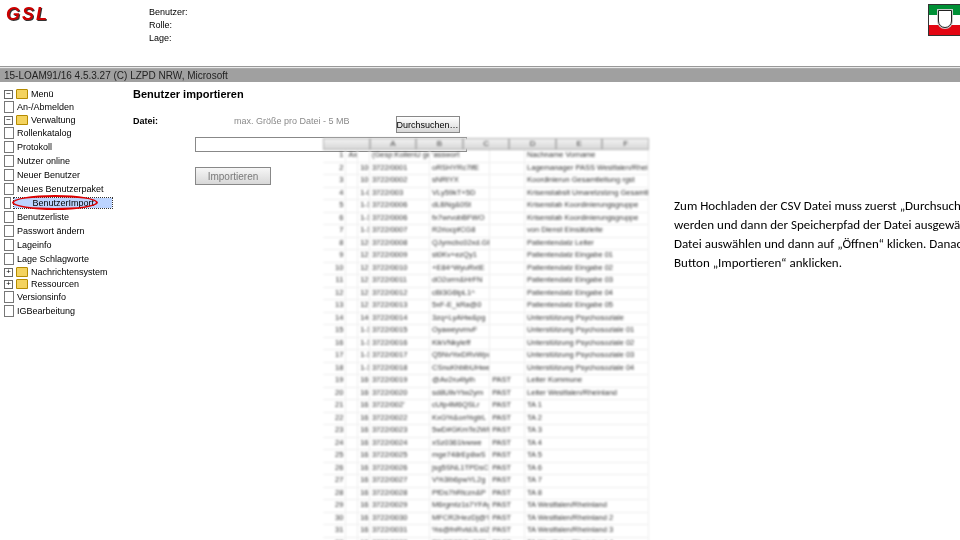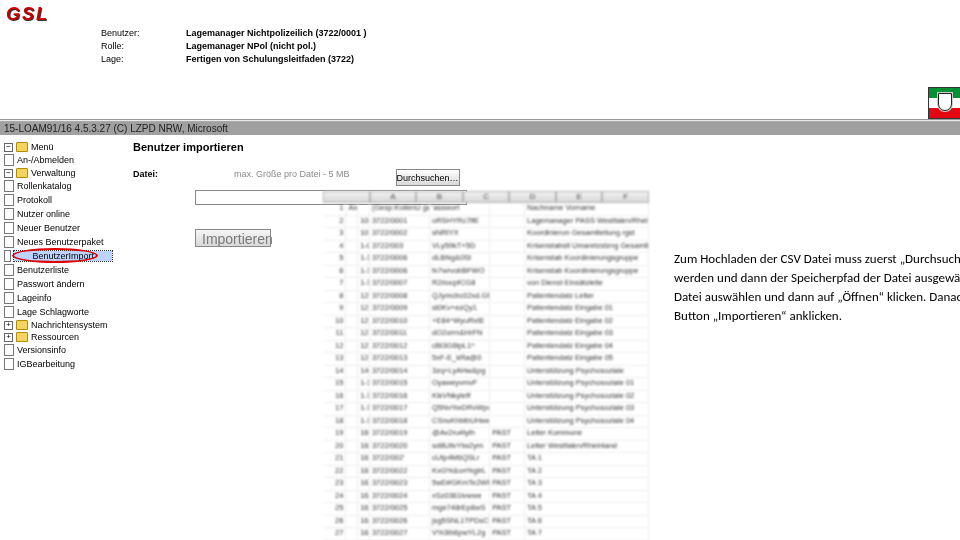--- a/index.html
+++ b/index.html
@@ -1,20 +1,20 @@
 <!DOCTYPE html>
 <html><head>
 <meta charset="utf-8">
 <style>
   * { box-sizing: border-box; }
   html, body { margin:0; padding:0; font-family: Verdana, Arial, sans-serif; font-size:9px; background:#fff; color:#000; }
   .stage { width:960px; height:540px; position:relative; overflow:hidden; background:#fff; }
 
   
-  .topbar { display:flex; align-items:flex-start; background:#fff; padding:4px 8px 0 6px;flex-direction:column; }
+  .topbar { display:flex; align-items:flex-start; background:#fff; padding:4px 8px 0 6px; }
   .logo { width:48px; }
   .logo .gsl { font-size:18px; font-weight:bold; letter-spacing:2px; font-style:italic; color:#c00; text-shadow:1px 1px 0 #333; }
   .meta { display:flex; padding:2px 0 21px 95px; }
   .meta .labels { width:85px; }
   .meta .vals { font-weight:bold; }
   .meta div { line-height:13px; }
   .flagbox { margin-left:auto; width:34px; height:32px; background:linear-gradient(#009036 0 33%,#fff 33% 66%,#e30613 66% 100%); border:1px solid #333; }
   .crest { width:14px; height:18px; background:#fff; border:1px solid #222; border-radius:0 0 7px 7px; position:relative; margin-left:-24px; margin-top:6px; box-shadow:0 0 0 1px #ccc; }
 
   .gradbar { height:3px; background:linear-gradient(#b8b8b8,#e9e9e9,#b8b8b8); border-top:1px solid #999; border-bottom:1px solid #aaa; }
@@ -33,21 +33,21 @@
   .txt { color:#000; }
   .ring { position:absolute; border:2px solid #d00; border-radius:50%; width:86px; height:15px; left:12px; }
 
   
   .main { flex:1; padding:6px 0 0 18px; position:relative; }
   .h1 { font-weight:bold; font-size:11px; margin-bottom:16px; }
   .filerow { display:flex; align-items:flex-start; gap:6px; }
   .fileplace { color:#8a8a8a; font-size:9px; padding-left:70px; }
   .gradbtn { height:17px; padding:0 0; background:linear-gradient(#fefefe,#d8d8d8); border:1px solid #888; border-radius:0; font-size:9px; }
   .fieldbox { width:272px; height:15px; background:#fff; border:1px solid #888; margin:4px 0 0 62px; }
-  .importbtn { margin:24px 0 0 62px; height:18px; width:76px; background:linear-gradient(#f6f6f6,#d8d8d8); border:1px solid #888; color:#7a7a7a; font-size:14px; }
+  .importbtn { margin:15px 0 0 62px; height:18px; width:76px; background:linear-gradient(#f6f6f6,#d8d8d8); border:1px solid #888; color:#7a7a7a; font-size:10px; }
   .lbl { font-weight:bold; }
 
   
   .sheet { position:absolute; left:208px; top:56px; width:326px; height:450px; filter:blur(1.1px); }
   .sheet .colhdr { display:flex; }
   .sheet .colhdr div { flex:1; height:12px; background:linear-gradient(#f2f2f2,#d7d7d7); border:1px solid #b3b3b3; font-size:8px; text-align:center; color:#444; }
   .sheet .row { display:flex; border-bottom:1px solid #eee; height:12.5px; }
   .sheet .row div { border-right:1px solid #eee; font-size:7.5px; color:#333; white-space:nowrap; overflow:hidden; padding:0 2px; }
   .cA{width:24px;text-align:right;color:#666;} .cB{width:12px;} .cC{width:62px;} .cD{width:62px;} .cE{width:36px;} .cF{width:128px;}
 
@@ -59,25 +59,20 @@
 
 <div class="stage">
 
   <div class="topbar">
     <div class="logo"><span class="gsl">GSL</span></div>
     <div class="meta">
       <div class="labels">
         <div>Benutzer:</div>
         <div>Rolle:</div>
         <div>Lage:</div>
-      </div>
-      <div class="vals">
-        <div>Lagemanager Nichtpolizeilich (3722/0001 )</div>
-        <div>Lagemanager NPol (nicht pol.)</div>
-        <div>Fertigen von Schulungsleitfaden (3722)</div>
       </div>
     </div>
     <div style="margin-left:auto;display:flex;align-items:flex-start;">
       <div class="flagbox"></div>
       <div class="crest"></div>
     </div>
   </div>
   <div class="gradbar"></div>
   <div class="footerline">15-LOAM91/16 4.5.3.27 (C) LZPD NRW, Microsoft</div>
 

